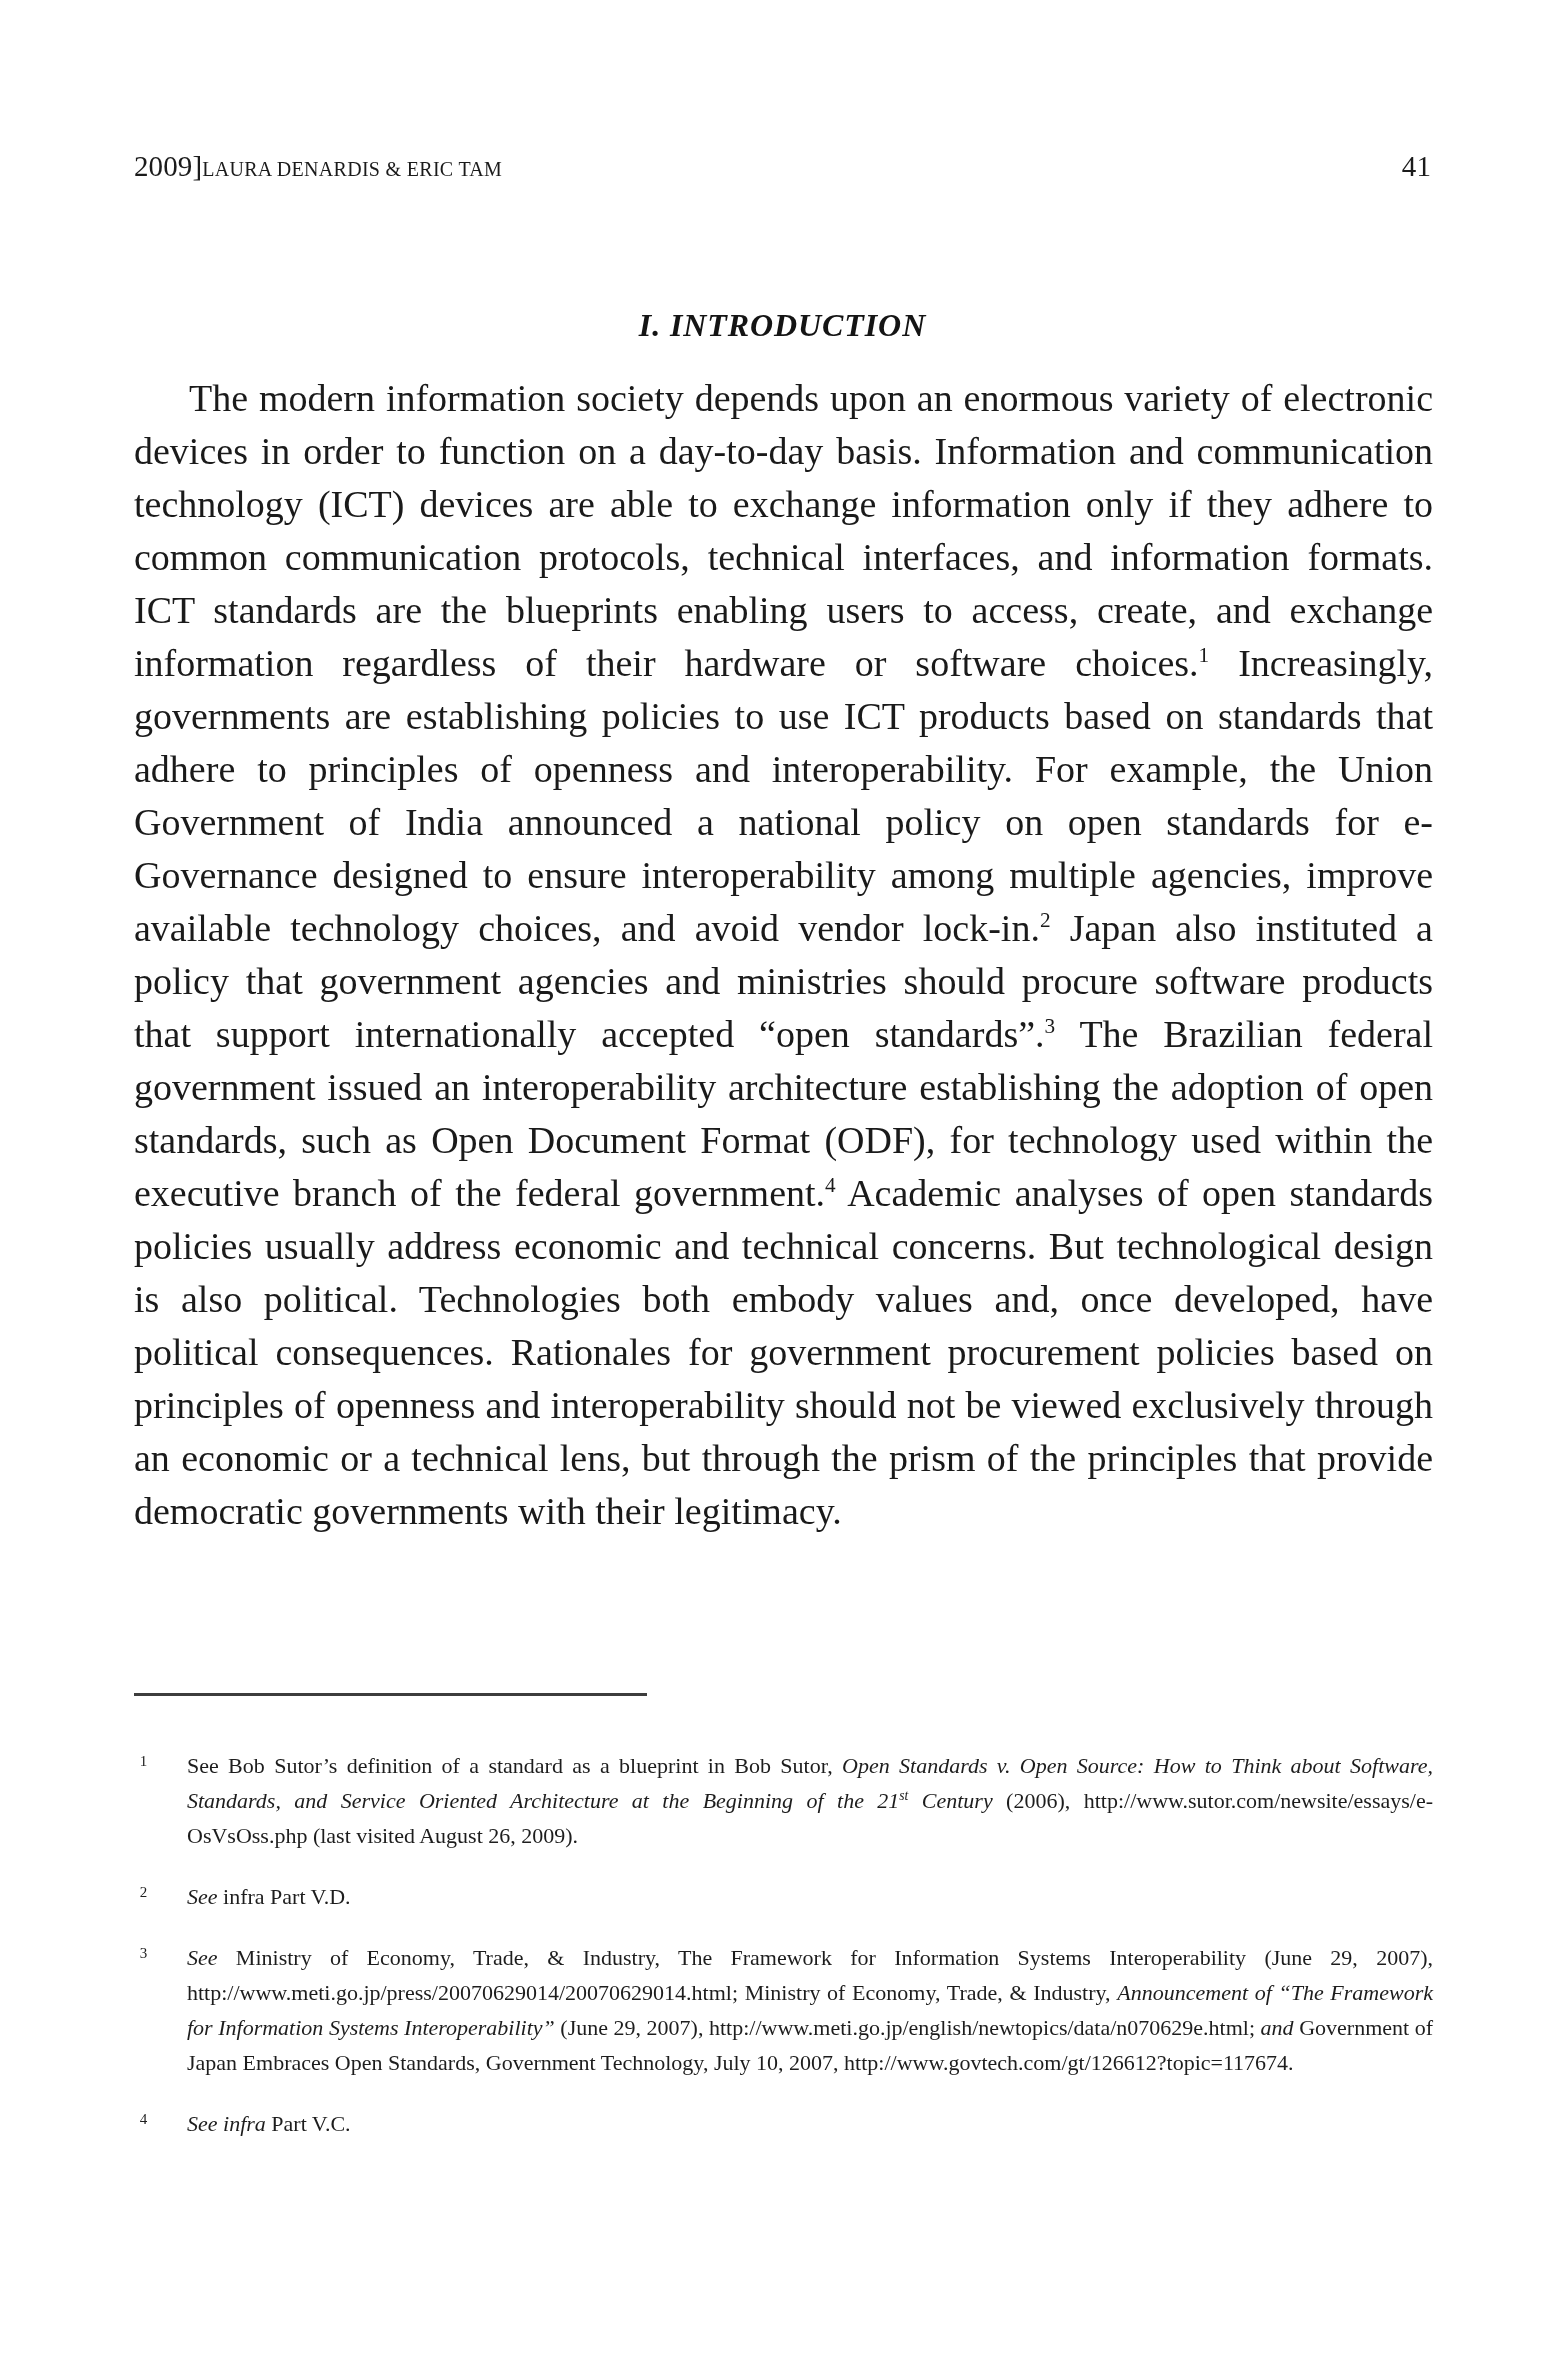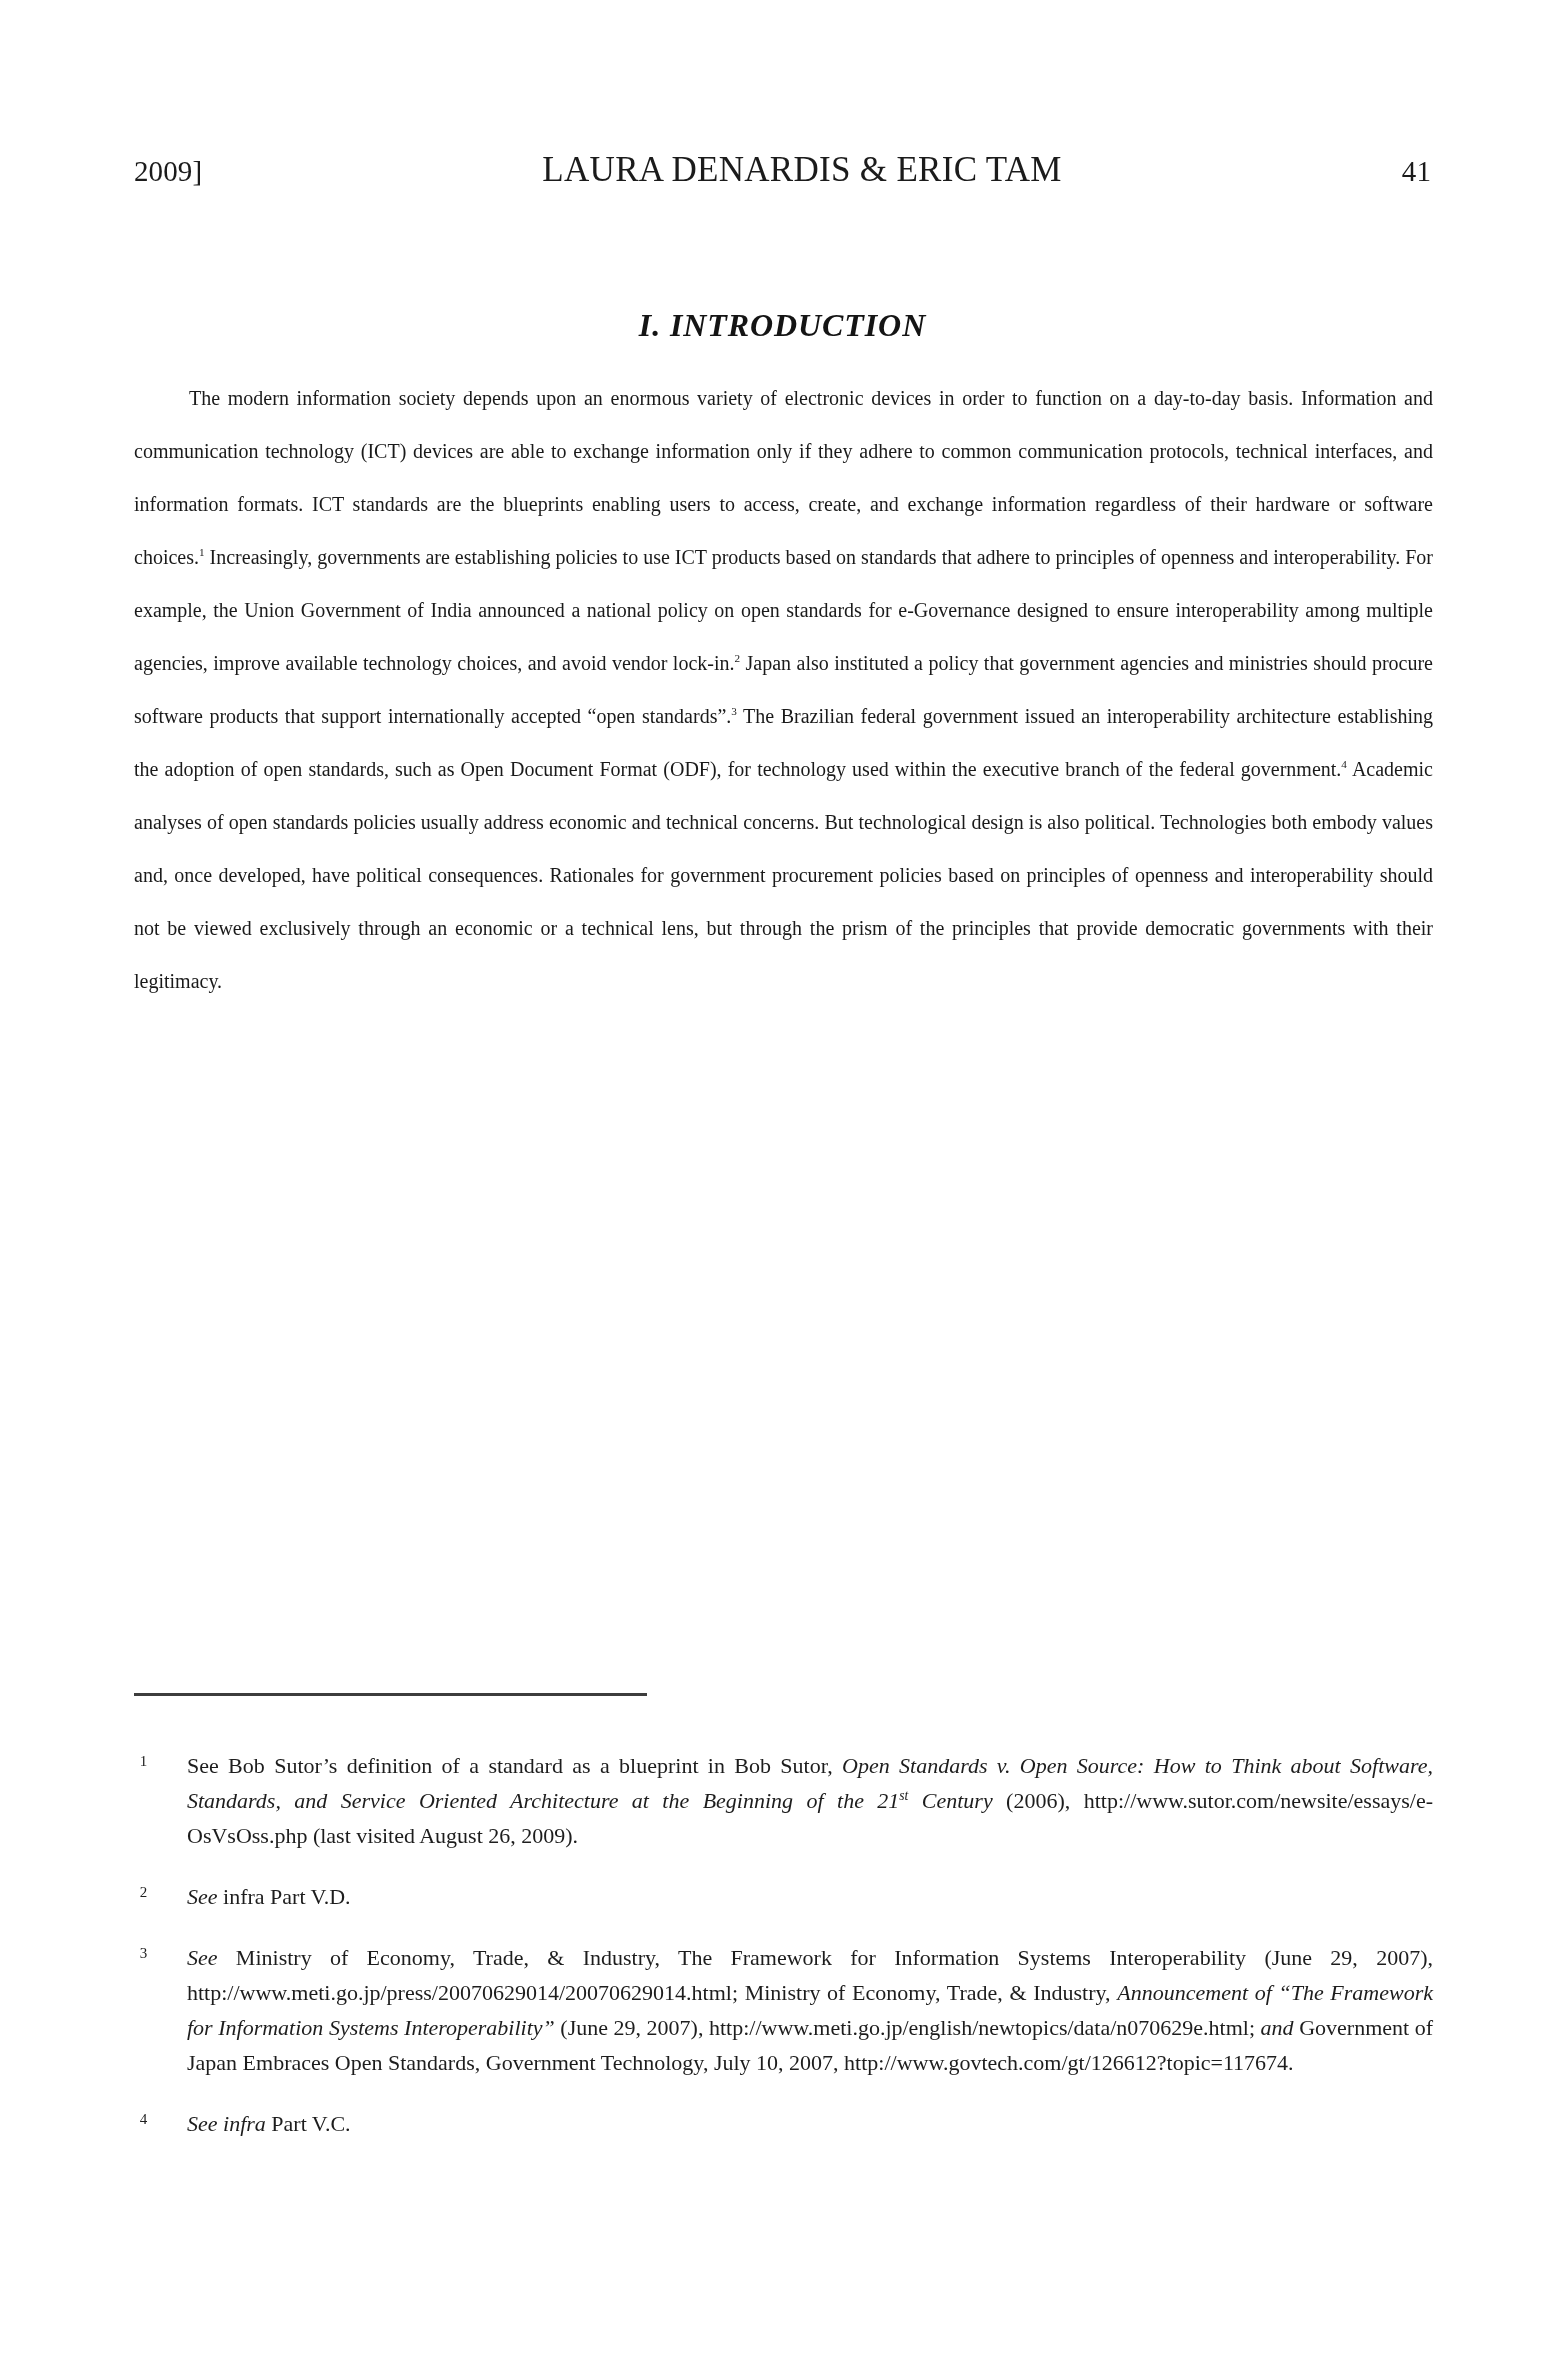--- a/index.html
+++ b/index.html
@@ -36,22 +36,22 @@
     font-size: 29px;
     letter-spacing: 0.1px;
     color: #1b1b1b;
   }
   .rh-left {
     flex: 0 0 auto;
     font-size: 29px;
   }
   .rh-center {
     flex: 1 1 auto;
-    text-align: center;
-    font-size: 35px;
+    text-align: left;
+    font-size: 20px;
     letter-spacing: 0.3px;
     white-space: nowrap;
   }
   .rh-right {
     flex: 0 0 auto;
     font-size: 29px;
     text-align: right;
   }
 
   
@@ -71,21 +71,21 @@
   .body-block {
     position: absolute;
     top: 372px;
     left: 134px;
     width: 1299px;
   }
   p.body-para {
     margin: 0;
     text-align: justify;
     text-justify: inter-word;
-    font-size: 20px;
+    font-size: 38px;
     line-height: 53px;
     text-indent: 55px;
     color: #1a1a1a;
     hyphens: none;
   }
   sup.fn-ref {
     font-size: 0.56em;
     vertical-align: super;
     line-height: 0;
   }

